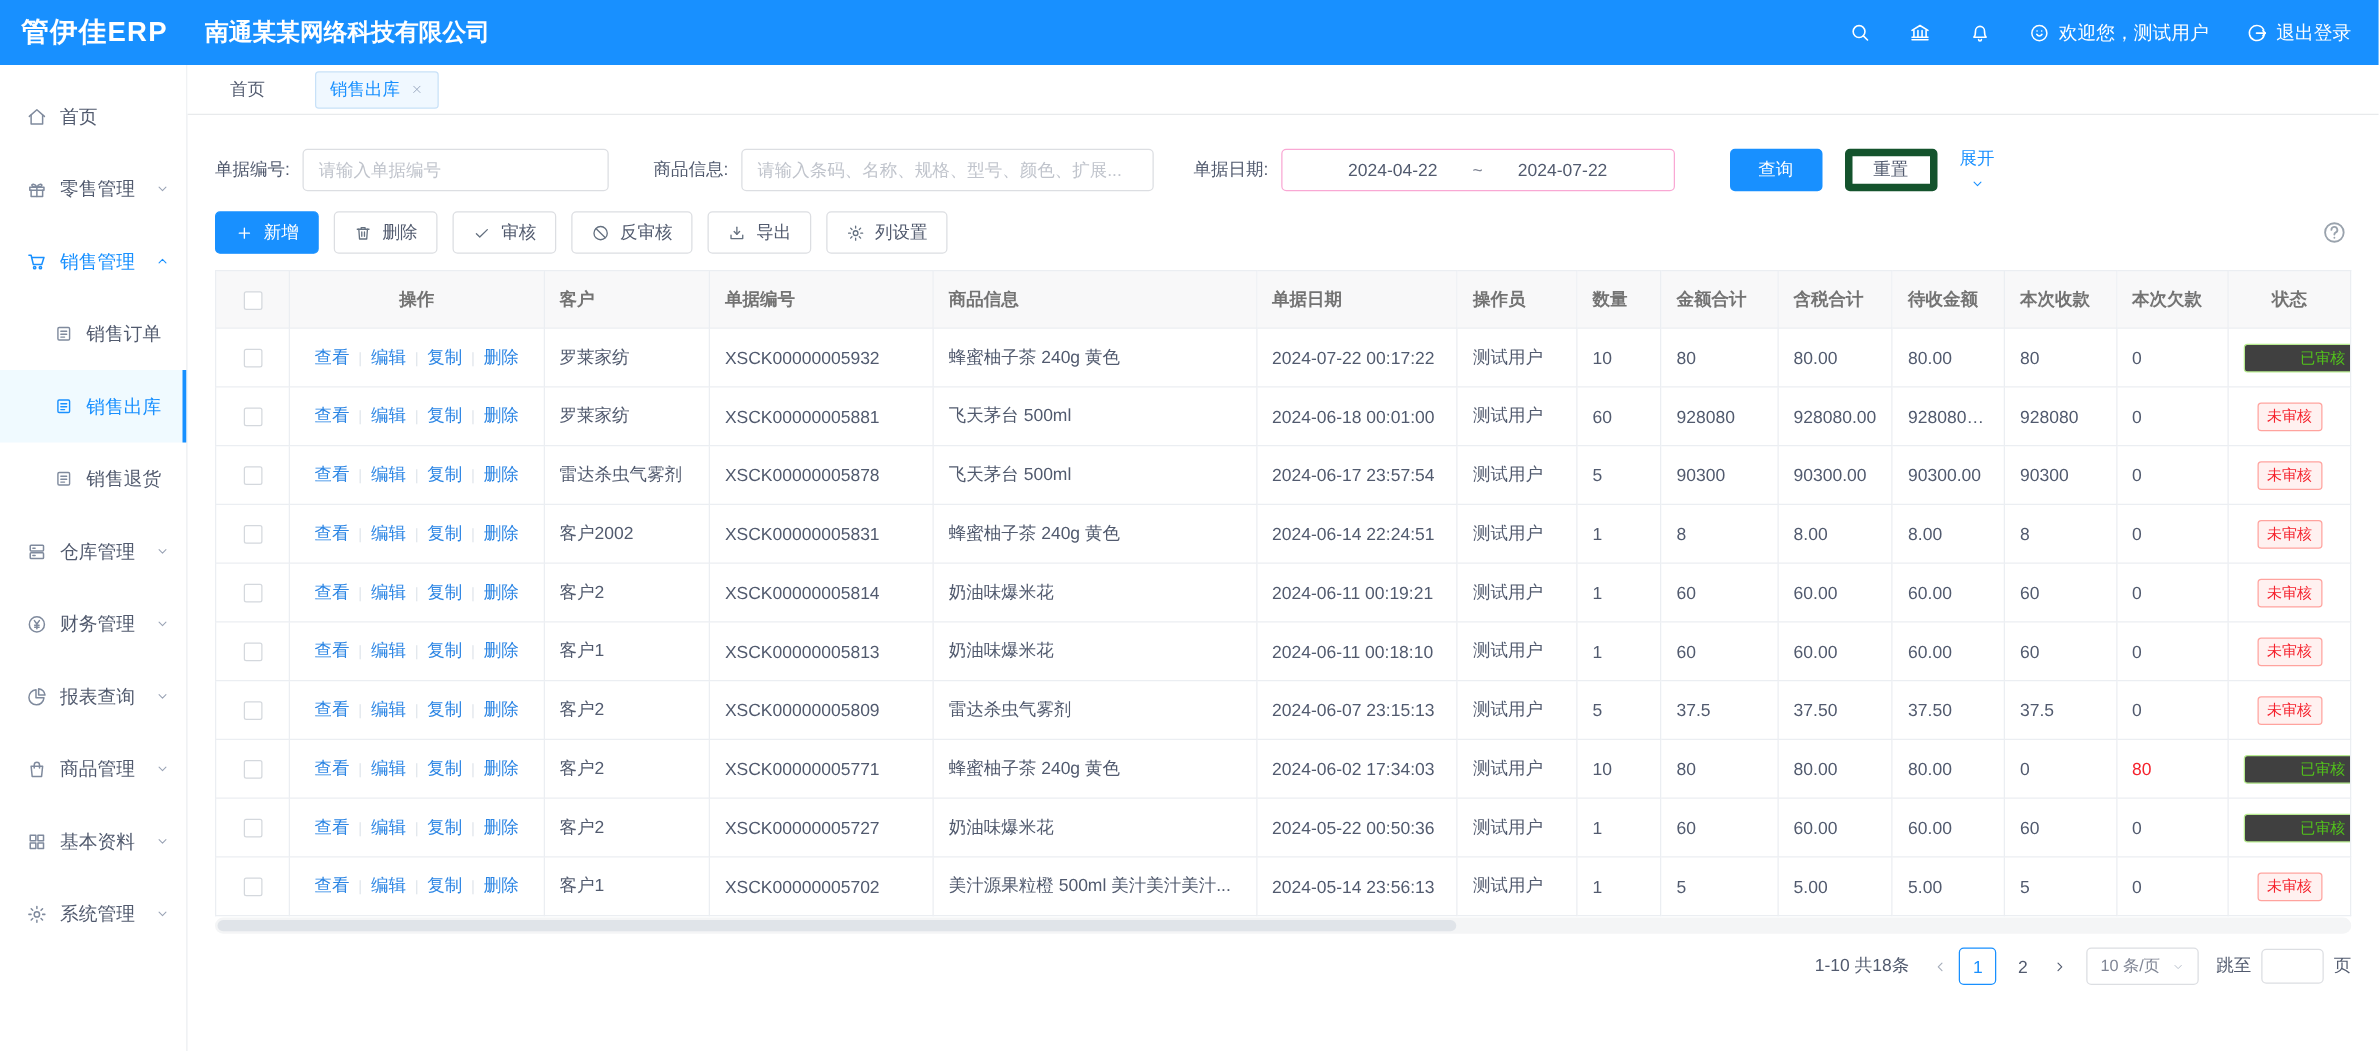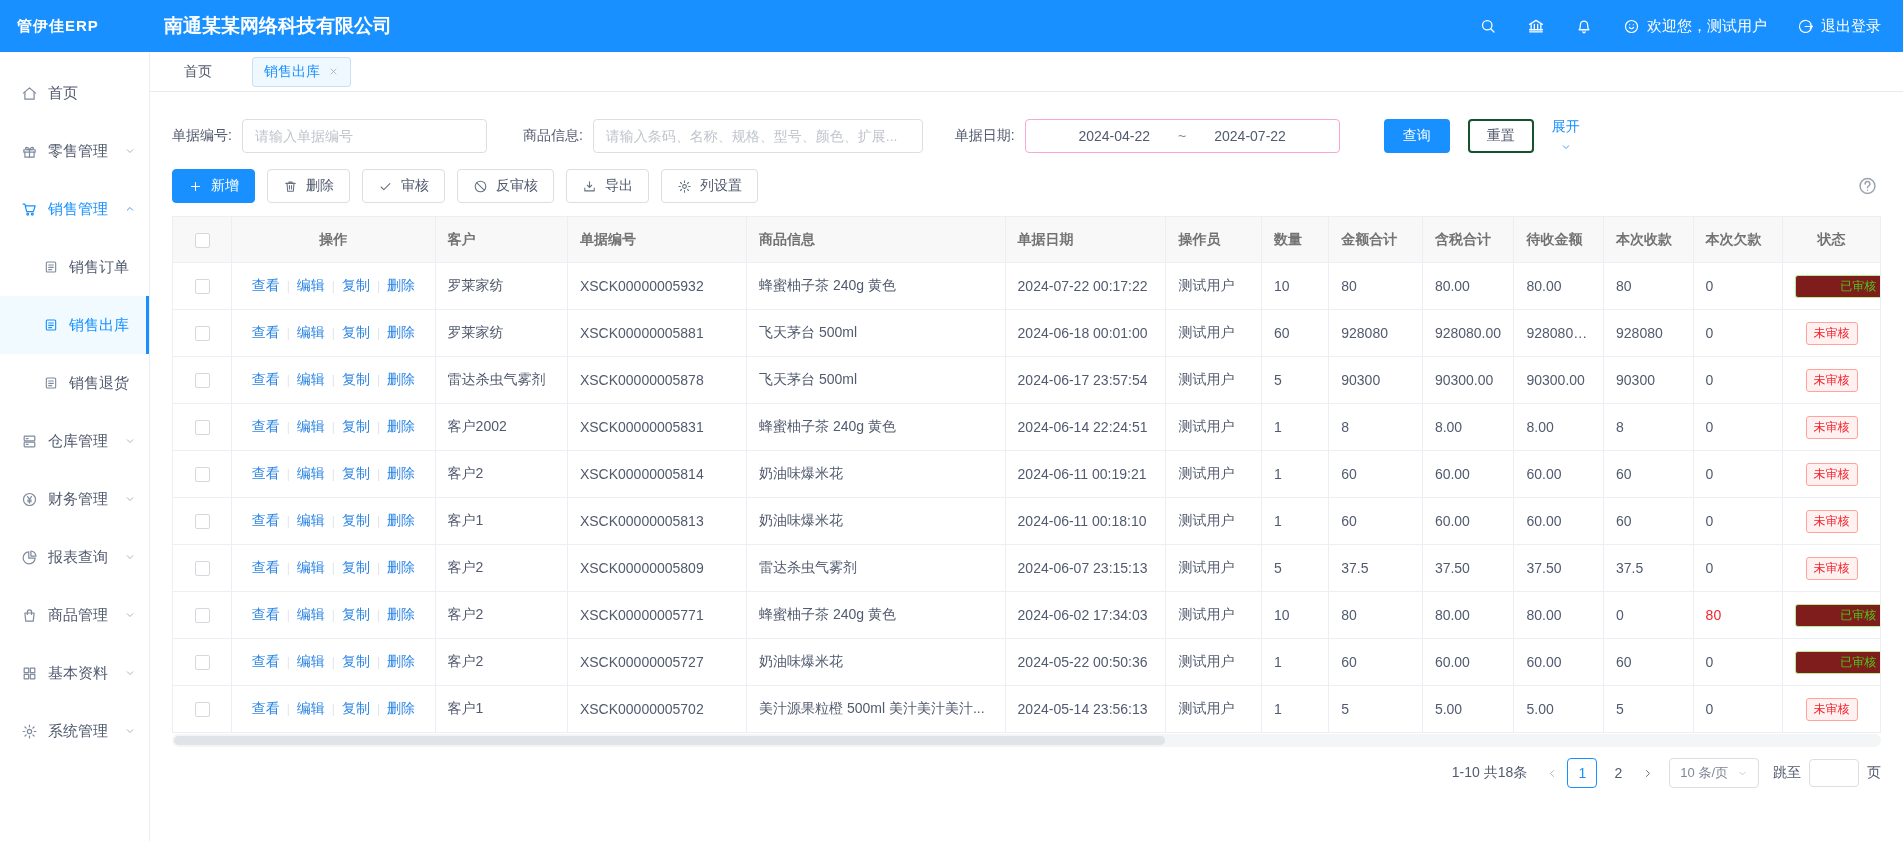--- a/index.html
+++ b/index.html
@@ -4,21 +4,21 @@
 <style>
   * { margin:0; padding:0; box-sizing:border-box; }
   html,body { width:1903px; height:841px; overflow:hidden; background:#fff;
     font-family:"Liberation Sans","DejaVu Sans",sans-serif; }
   [data-icon]{ display:inline-flex; }
   [data-icon] svg{ width:1em; height:1em; stroke:currentColor; fill:none;
     stroke-width:1.7; stroke-linecap:round; stroke-linejoin:round; display:block; }
 
   
   header{ height:52px; background:#1890ff; display:flex; align-items:center; color:#fff; }
-  .logo{ width:152px; padding-left:17px; font-size:15px; font-weight:bold; letter-spacing:1px; white-space:nowrap; }
+  .logo{ width:152px; padding-left:17px; font-size:22px; font-weight:bold; letter-spacing:1px; white-space:nowrap; }
   .company{ font-size:19px; font-weight:600; margin-left:12px; }
   .hd-spacer{ flex:1; }
   .hd-ic{ font-size:18px; margin-left:30px; cursor:pointer; }
   .hd-user{ display:flex; align-items:center; gap:7px; margin-left:30px; font-size:15px; cursor:pointer; white-space:nowrap; }
   .hd-user .hd-ic{ margin-left:0; font-size:17px; }
   header > .hd-user:last-child{ margin-right:22px; }
 
   
   .layout{ display:flex; height:789px; }
   aside{ width:150px; border-right:1px solid #ebeef1; background:#fff; padding-top:12px; flex:none; }
@@ -42,21 +42,21 @@
 
   
   .filter-row{ display:flex; align-items:center; margin-top:26px; font-size:14px; color:#515a6e; }
   .f-label{ margin-right:10px; white-space:nowrap; }
   .ipt{ height:34px; border:1px solid #dcdee2; border-radius:4px; padding:0 12px; font-size:14px; color:#515a6e; outline:none; font-family:inherit; }
   .ipt::placeholder{ color:#c0c4cc; }
   .w1{ width:245px; margin-right:36px; }
   .w2{ width:330px; margin-right:32px; }
   .daterange{ width:315px; height:34px; border:1px solid #f9a8d4; border-radius:4px; display:flex; align-items:center; justify-content:center; gap:28px; cursor:pointer; margin-right:44px; color:#515a6e; }
   .daterange .sep{ color:#808695; }
-  .btn{ height:34px; padding:0 17px; border:2px solid #14532d; border-radius:4px; background:#fff; color:#515a6e; font-size:14px; cursor:pointer; font-family:inherit; }
+  .btn{ height:34px; padding:0 17px; border:6px solid #14532d; border-radius:4px; background:#fff; color:#515a6e; font-size:14px; cursor:pointer; font-family:inherit; }
   .btn.primary{ background:#1890ff; border-color:#1890ff; color:#fff; }
   .btn + .btn{ margin-left:18px; }
   .expand{ color:#1890ff; display:flex; align-items:center; gap:5px; cursor:pointer; font-size:14px; margin-left:18px; text-decoration:none;flex-direction:column; }
   .exp-ic{ font-size:12px; }
 
   
   .toolbar-row{ display:flex; align-items:center; margin-top:16px; position:relative; }
   #toolbar{ display:flex; gap:12px; }
   .tb-btn{ height:34px; padding:0 15px; display:inline-flex; align-items:center; gap:8px; border:1px solid #dcdee2; border-radius:4px; background:#fff; color:#515a6e; font-size:14px; cursor:pointer; font-family:inherit; }
   .tb-btn .ic{ font-size:15px; color:#657180; }
@@ -68,21 +68,21 @@
   table{ width:100%; border-collapse:collapse; table-layout:fixed; margin-top:13px; font-size:14px; color:#515a6e; }
   th,td{ border:1px solid #ebeef2; padding:0 12px; text-align:left; overflow:hidden; white-space:nowrap; text-overflow:ellipsis; }
   thead th{ height:46px; background:#f8f8f9; font-weight:bold; color:#737373; }
   tbody td{ height:47px; background:#fff; }
   .c-center{ text-align:center; }
   .cb{ width:15px; height:15px; border:1px solid #d4d8dd; border-radius:2px; background:#fff; display:inline-block; vertical-align:middle; cursor:pointer; }
   .op a{ color:#2b85e4; text-decoration:none; cursor:pointer; }
   .opsep{ color:#e1e6ec; margin:0 7px; font-size:12px; }
   .red{ color:#f5222d; }
   .badge{ display:inline-block; min-width:42px; padding:3px 7px; border-radius:3px; font-size:12px; line-height:1.25; border:1px solid; }
-  .badge.approved{ color:#52c41a; border-color:#b7eb8f; background:#7f1d1d;padding-left:44px; }
+  .badge.approved{ color:#52c41a; border-color:#b7eb8f; background:#404040;padding-left:44px; }
   .badge.unapproved{ color:#f5222d; border-color:#ffa39e; background:#fff1f0; }
 
   .hscroll{ height:13px; background:#f4f5f6; border-radius:7px; position:relative; margin-top:1px; }
   .hscroll .thumb{ position:absolute; left:2px; top:2px; height:9px; width:58%; background:#e0e4e9; border-radius:5px; }
 
   
   .pager{ display:flex; align-items:center; justify-content:flex-end; margin-top:11px; font-size:14px; color:#515a6e; }
   .pg-total{ margin-right:14px; }
   .pg-arrow{ font-size:13px; color:#a5adba; cursor:pointer; margin:0 5px; }
   .pg-arrow.next{ color:#515a6e; }

